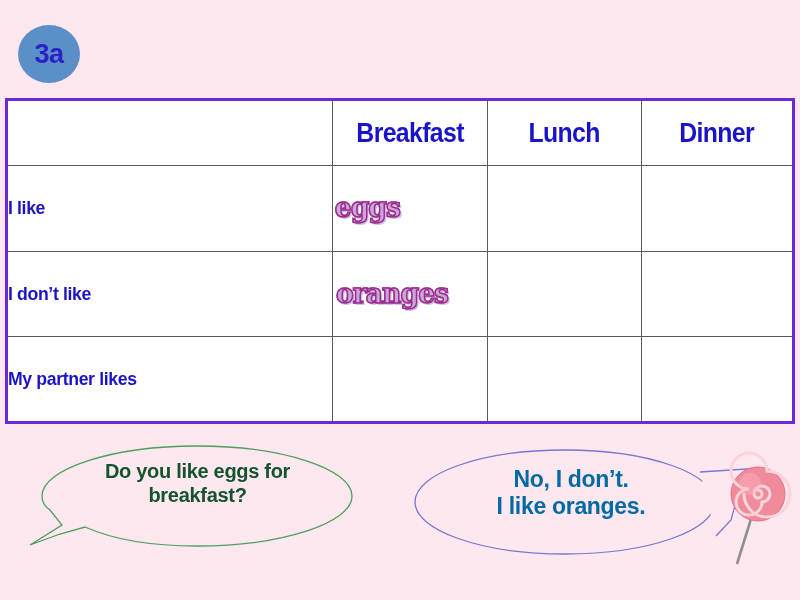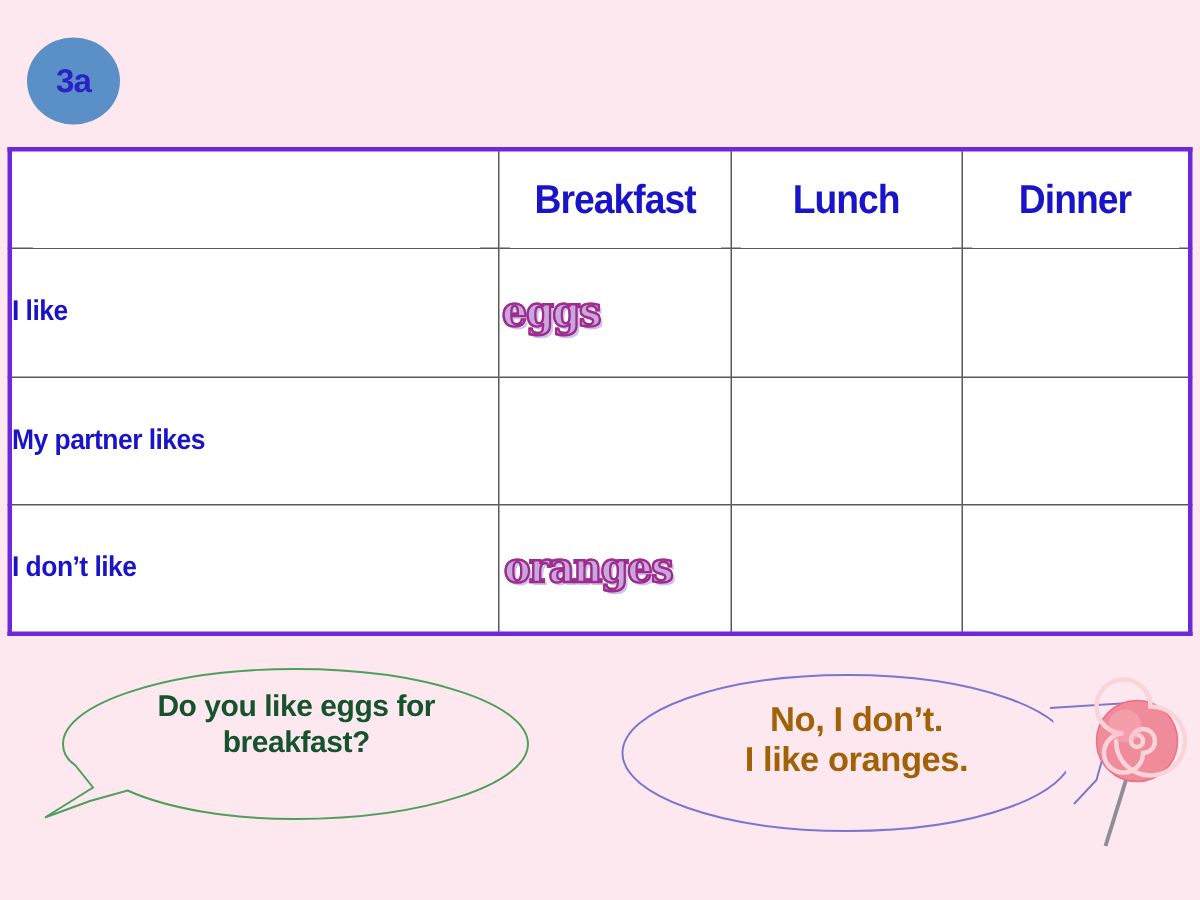--- a/index.html
+++ b/index.html
@@ -38,21 +38,21 @@
     height: 58px;
     border-radius: 50%;
     background: #5a8fc8;
     display: flex;
     align-items: center;
     justify-content: center;
   }
   #badge span {
     color: #2a21c8;
     font-family: "Liberation Sans", sans-serif;
-    font-size: 22px;
+    font-size: 27px;
     font-weight: bold;
     letter-spacing: -0.5px;
     line-height: 1;
   }
 
   #slide-title {
     position: absolute;
     left: 108px;
     top: 36px;
     color: #100c08;
@@ -151,21 +151,21 @@
     top: 36px;
     width: 285px;
     color: #14532d;
     font-size: 20px;
     letter-spacing: -0.3px;
   }
   #bubble-right-text {
     left: 436px;
     top: 42px;
     width: 270px;
-    color: #a16207;
+    color: #0369a1;
     font-size: 23px;
     letter-spacing: -0.3px;
   }
 </style>
 </head>
 <body>
 
 <div id="slide">
 
   <div id="header">
@@ -190,28 +190,28 @@
       </tr>
     </thead>
     <tbody>
       <tr class="row-body">
         <td class="label-cell"><span>I like</span></td>
         <td class="answer-cell"><span class="wordart">eggs</span></td>
         <td class="answer-cell"><span class="wordart"></span></td>
         <td class="answer-cell"><span class="wordart"></span></td>
       </tr>
       <tr class="row-body">
-        <td class="label-cell"><span>My partner likes</span></td>
-        <td class="answer-cell"><span class="wordart"></span></td>
-        <td class="answer-cell"><span class="wordart"></span></td>
-        <td class="answer-cell"><span class="wordart"></span></td>
-      </tr>
-      <tr class="row-body">
         <td class="label-cell"><span>I don’t like</span></td>
         <td class="answer-cell"><span class="wordart">oranges</span></td>
+        <td class="answer-cell"><span class="wordart"></span></td>
+        <td class="answer-cell"><span class="wordart"></span></td>
+      </tr>
+      <tr class="row-body">
+        <td class="label-cell"><span>My partner likes</span></td>
+        <td class="answer-cell"><span class="wordart"></span></td>
         <td class="answer-cell"><span class="wordart"></span></td>
         <td class="answer-cell"><span class="wordart"></span></td>
       </tr>
     </tbody>
   </table>
 
   <div id="bubbles">
     <svg width="800" height="176" viewBox="0 0 800 176">
 
       <g>

